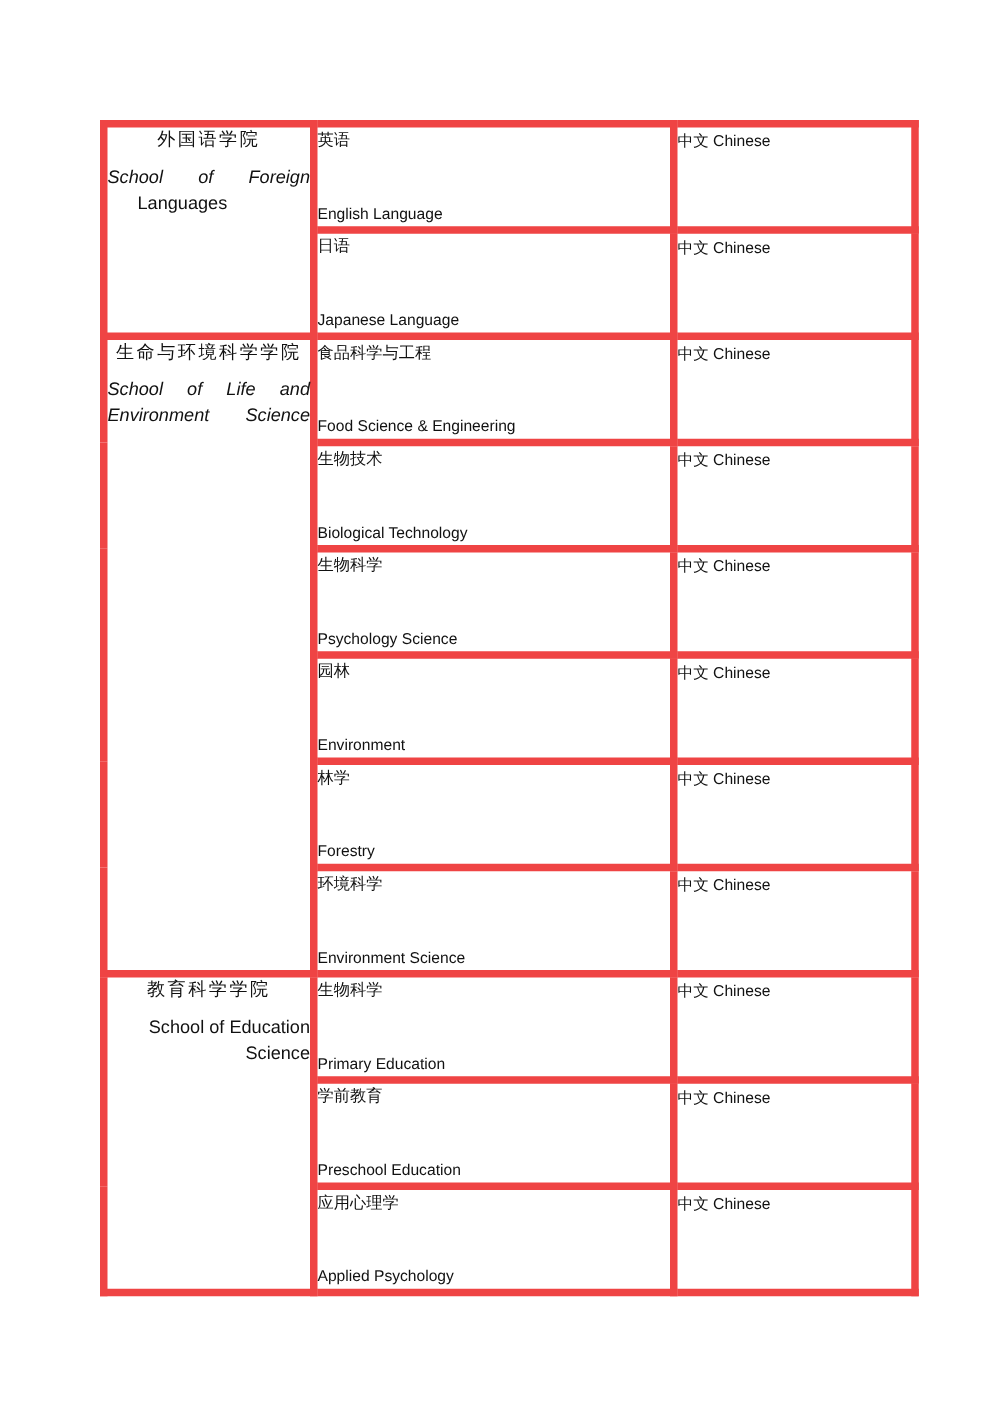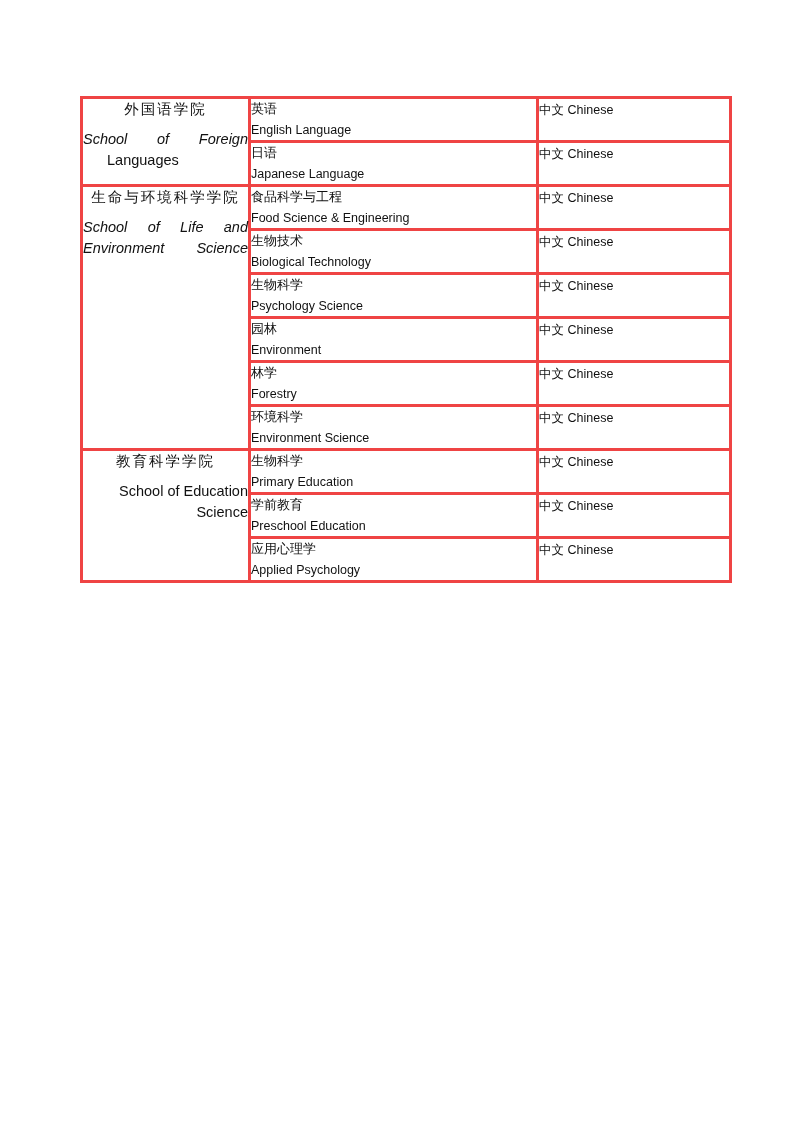--- a/index.html
+++ b/index.html
@@ -1,29 +1,29 @@
 <!DOCTYPE html>
 <html><head>
 <meta charset="utf-8">
 <style>
   html, body { margin: 0; padding: 0; background: #ffffff; }
   body { width: 794px; height: 1123px; position: relative; overflow: hidden;
          font-family: "Liberation Sans", "DejaVu Sans", sans-serif; color: #111; }
   table.prog { position: absolute; left: 80px; top: 96px; width: 649px;
          border-collapse: collapse; table-layout: fixed; }
-  table.prog td { border: 3px solid #ef4444; vertical-align: top; padding: 0; }
+  table.prog td { border: 6px solid #ef4444; vertical-align: top; padding: 0; }
   col.c1 { width: 168px; } col.c2 { width: 288px; } col.c3 { width: 193px; }
   td.school { vertical-align: middle; text-align: center; padding: 0 6px; }
   .school-zh { font-family: "DejaVu Serif", serif; font-size: 14.5px; letter-spacing: 2px; line-height: 20px; margin-bottom: 10px; }
   .school-en { font-size: 14.5px; line-height: 21px; text-align: right; }
   .school-en.justify { text-align: justify; text-align-last: justify; font-style: italic; }
   .school-en.left { text-align: left; margin-left: 24px; }
   td.major { height: 41px; padding-left: 6px; }
   .major-zh { font-size: 13px; line-height: 20px; height: 21px; }
-  .major-en { font-size: 12.5px; line-height: 20px; }
+  .major-en { font-size: 12.5px; line-height: 20px; margin-top: 38px; }
   td.lang { padding-left: 7px; font-size: 12.5px; line-height: 22px; margin-left: 16px; }
 </style>
 </head>
 <body>
 
 <table class="prog">
   <colgroup>
       <col class="c1">
       <col class="c2">
       <col class="c3">

